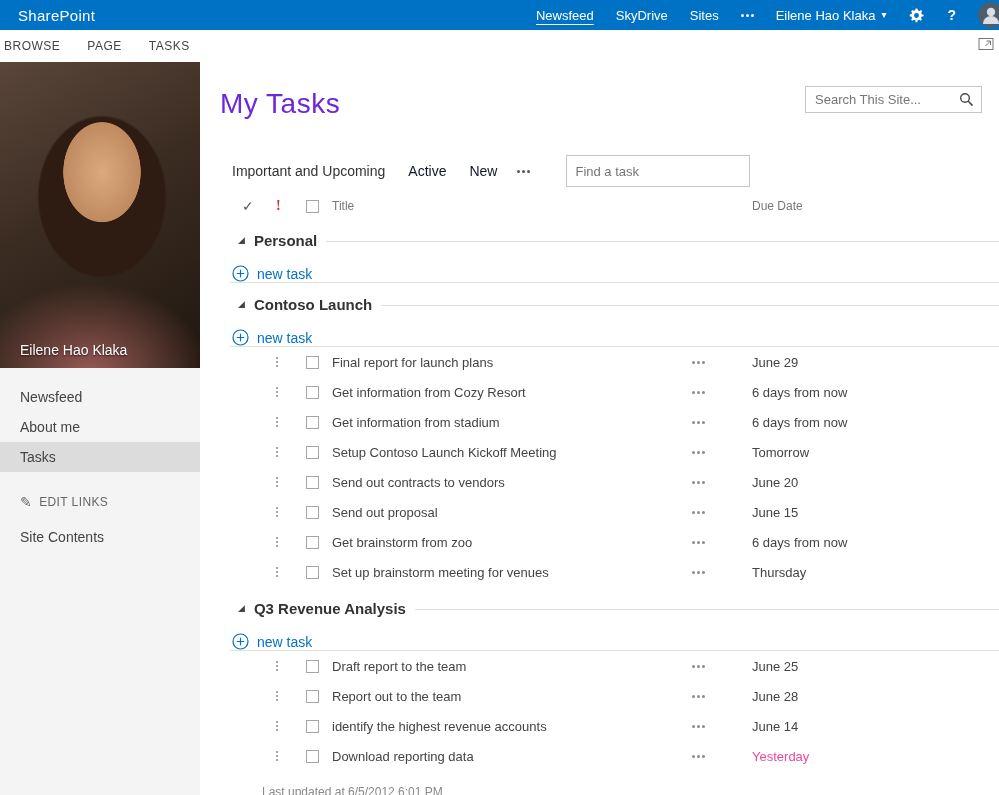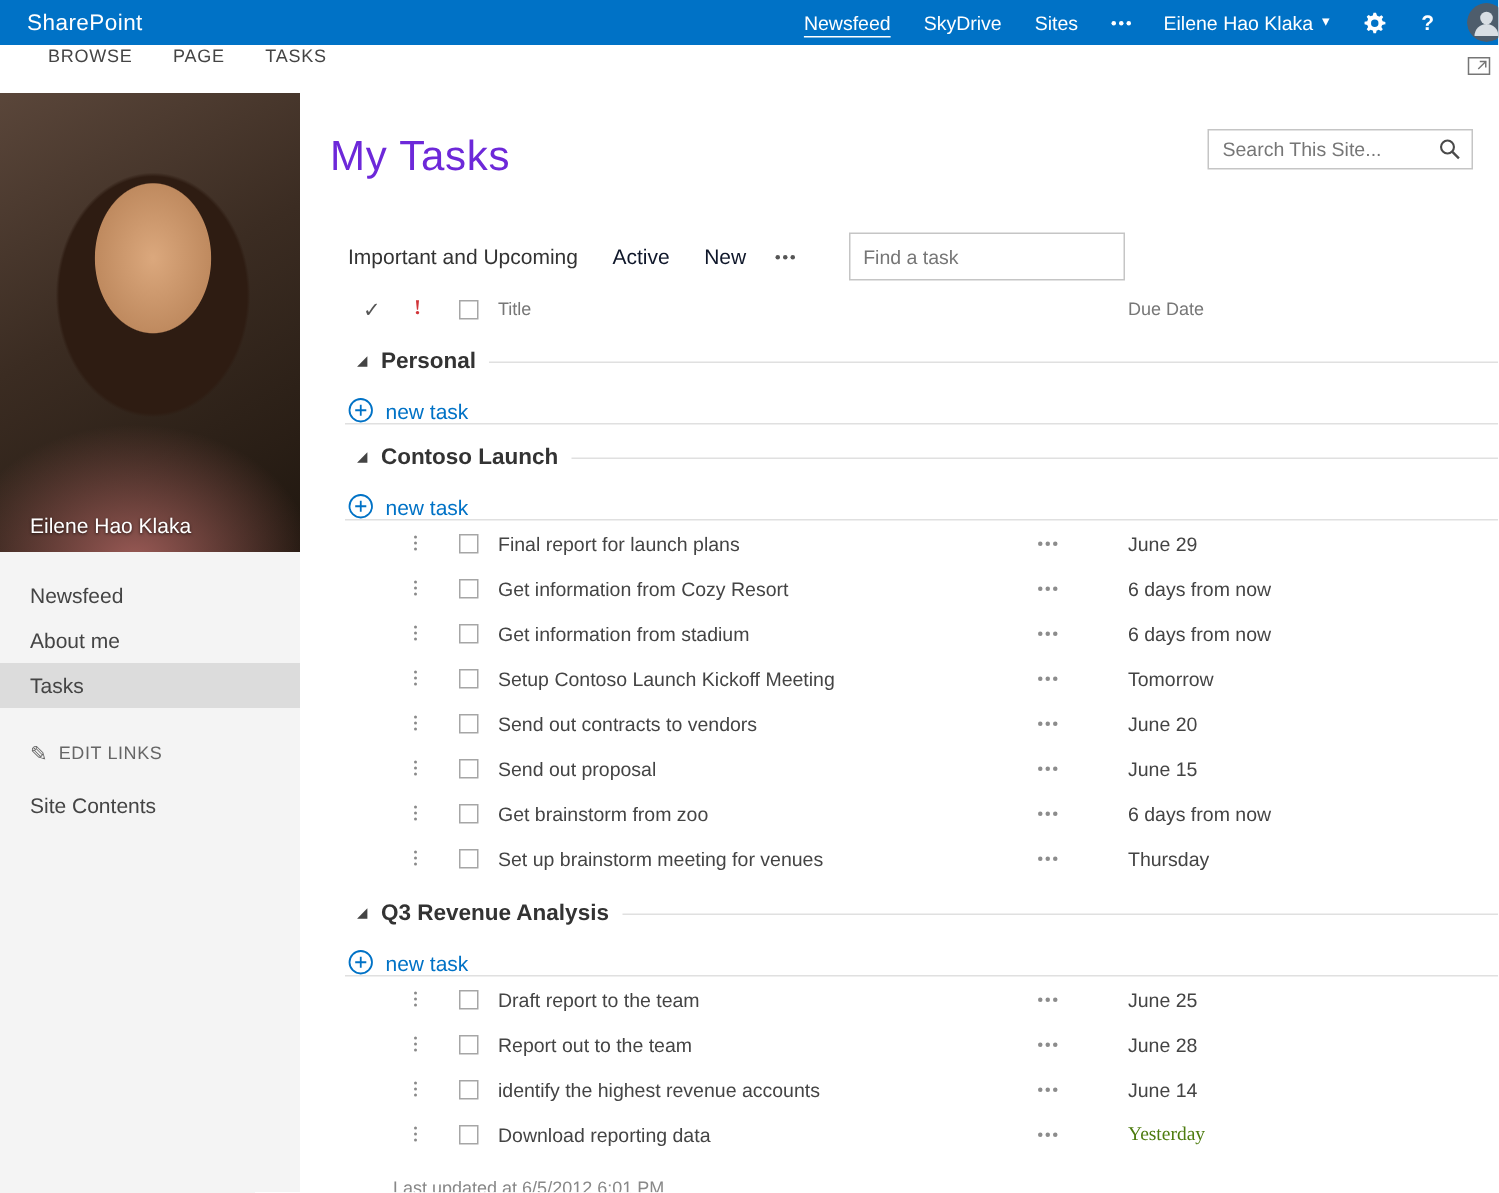--- a/index.html
+++ b/index.html
@@ -12,21 +12,21 @@
   .brand { font-size:15px; letter-spacing:.3px; }
   .suite-right { margin-left:auto; display:flex; align-items:center; gap:22px; font-size:13px; padding-right:2px; }
   .suite-link { color:#fff; cursor:pointer; white-space:nowrap; }
   .suite-link.active { text-decoration:underline; text-underline-offset:4px; }
   .user-menu { display:inline-flex; align-items:center; gap:6px; }
   .caret { font-size:10px; line-height:1; }
   .suite-icon { display:inline-flex; align-items:center; cursor:pointer; color:#fff; font-size:14px; font-weight:bold; }
   .avatar { width:26px; height:26px; border-radius:50%; overflow:hidden; margin-right:-7px; flex:none; cursor:pointer; }
 
   
-  .ribbon { height:32px; background:#fff; display:flex; align-items:flex-start; gap:27px; padding-left:32px; position:relative; }
+  .ribbon { height:32px; background:#fff; display:flex; align-items:center; gap:27px; padding-left:4px; position:relative; }
   .ribbon-tab { font-size:12px; letter-spacing:.5px; color:#444; cursor:pointer; }
   .focus-icon { position:absolute; right:5px; top:7px; cursor:pointer; }
 
   
   .sidebar { position:absolute; top:62px; left:0; width:200px; bottom:0; background:#f4f4f4; }
   .profile-photo { position:relative; height:306px;
     background:
       radial-gradient(62px 80px at 51% 36%, #dba87d 0%, #bf8a5f 62%, rgba(0,0,0,0) 63%),
       radial-gradient(108px 136px at 51% 44%, #2e1c12 0%, #2e1c12 58%, rgba(0,0,0,0) 60%),
       radial-gradient(170px 130px at 45% 102%, #9a5a56 0%, rgba(0,0,0,0) 70%),
@@ -66,21 +66,21 @@
   .tri { font-size:9px; color:#444; line-height:1; }
   .group-name { font-size:15px; font-weight:bold; color:#333; white-space:nowrap; }
   .rule { flex:1; border-top:1px solid #e0e0e0; margin-top:2px; }
 
   .new-task { display:flex; align-items:flex-end; gap:8px; height:30px; padding-left:2px; border-bottom:1px solid #e0e0e0; cursor:pointer; }
   .new-task span { color:#0072c6; font-size:14px; }
 
   .task-row { height:30px; font-size:13px; color:#444; }
   .task-title { color:#444; cursor:pointer; overflow:hidden; white-space:nowrap; text-overflow:ellipsis; }
   .task-due { color:#444; }
-  .task-due.overdue { color:#4d7c0f;font-family:Liberation Serif, serif; }
+  .task-due.overdue { color:#ec4899; }
 
   .dots-h { display:inline-flex; align-items:center; gap:2px; cursor:pointer; }
   .dots-h i { width:3px; height:3px; border-radius:50%; background:#8c8c8c; }
   .dots-h.white i { background:#fff; }
   .dots-h.dark i { background:#555; }
   .dots-v { display:inline-flex; flex-direction:column; gap:2px; cursor:pointer; }
   .dots-v i { width:2px; height:2px; border-radius:50%; background:#8a8a8a; }
 
   .footer-note { margin:14px 0 0 32px; font-size:12px; color:#888; }
 </style>

